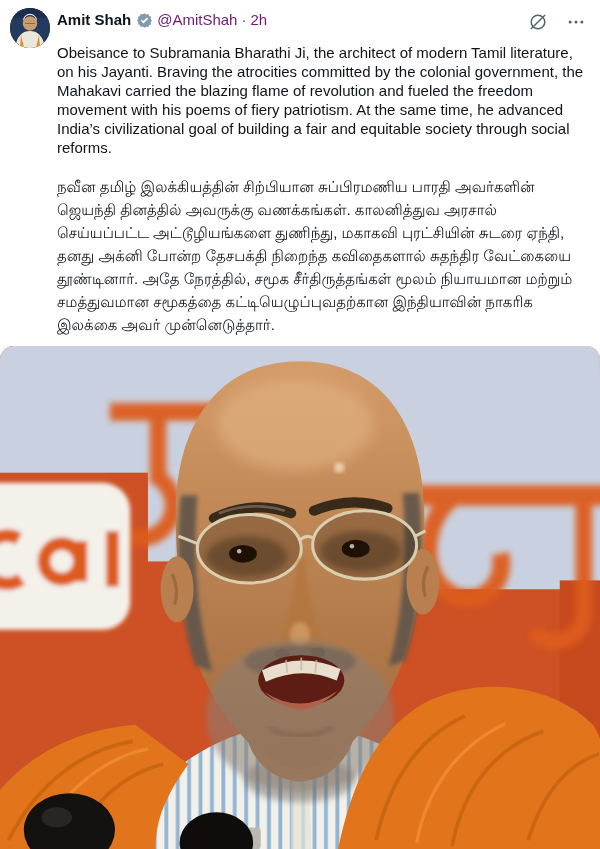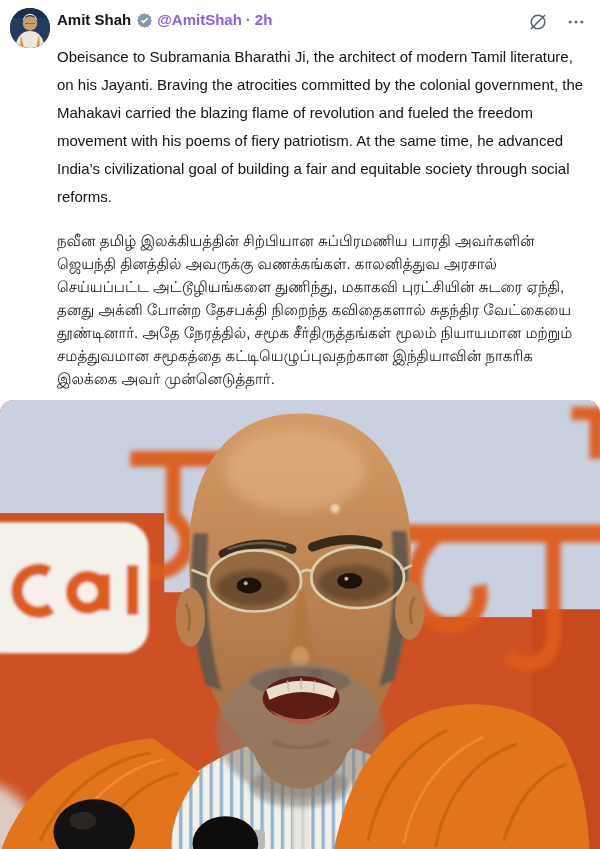--- a/index.html
+++ b/index.html
@@ -12,28 +12,28 @@
   .tweet-top{position:relative;padding:9px 10px 0 10px;flex:0 0 auto;}
   .avatar{
     position:absolute;left:10px;top:8px;width:40px;height:40px;border-radius:50%;
     overflow:hidden;background:#22375a;cursor:pointer;
   }
   .avatar svg{display:block;width:100%;height:100%;}
   .tweet-main{margin-left:47px;margin-right:2px;}
   .name-row{display:flex;align-items:center;gap:4px;font-size:15px;line-height:20px;height:22px;}
   .display-name{font-weight:700;color:#0f1419;cursor:pointer;}
   .badge{width:17px;height:17px;flex:0 0 auto;margin-left:1px;}
-  .meta{color:#8b5cf6;font-weight:700;}
+  .meta{color:#701a75;font-weight:400;}
   .header-actions{
     position:absolute;right:14px;top:12px;display:flex;align-items:center;gap:18px;
   }
   .header-actions svg{display:block;}
   .icon-btn{cursor:pointer;}
   .tweet-text{margin-top:12px;}
-  .tweet-text p{margin:0 0 18px 0;font-size:15px;line-height:28px;letter-spacing:0;}
+  .tweet-text p{margin:0 0 18px 0;font-size:15px;line-height:19px;letter-spacing:0;}
   .tweet-text p.ta{line-height:23px;margin-bottom:15px;}
   .tweet-text p:last-child{margin-bottom:0;}
   .tweet-photo{
     margin:10px 0 0 0;flex:1 1 auto;min-height:0;overflow:hidden;
     border-radius:14px 14px 0 0;cursor:pointer;
   }
   .tweet-photo svg{display:block;width:100%;height:100%;}
 </style>
 </head>
 <body>

